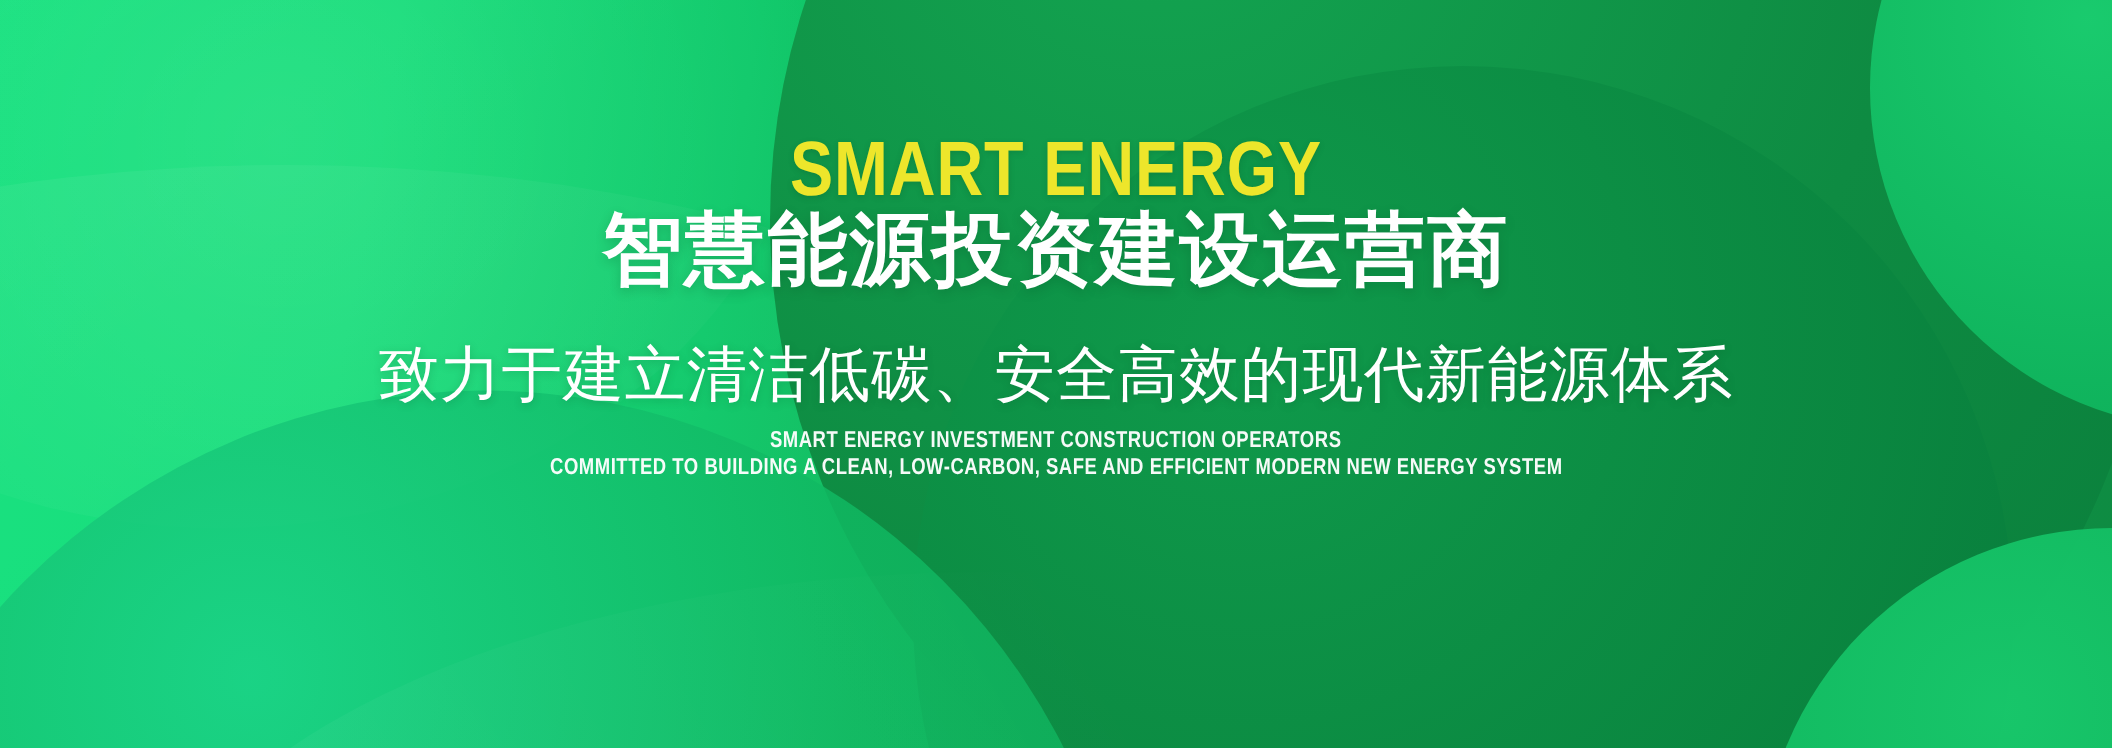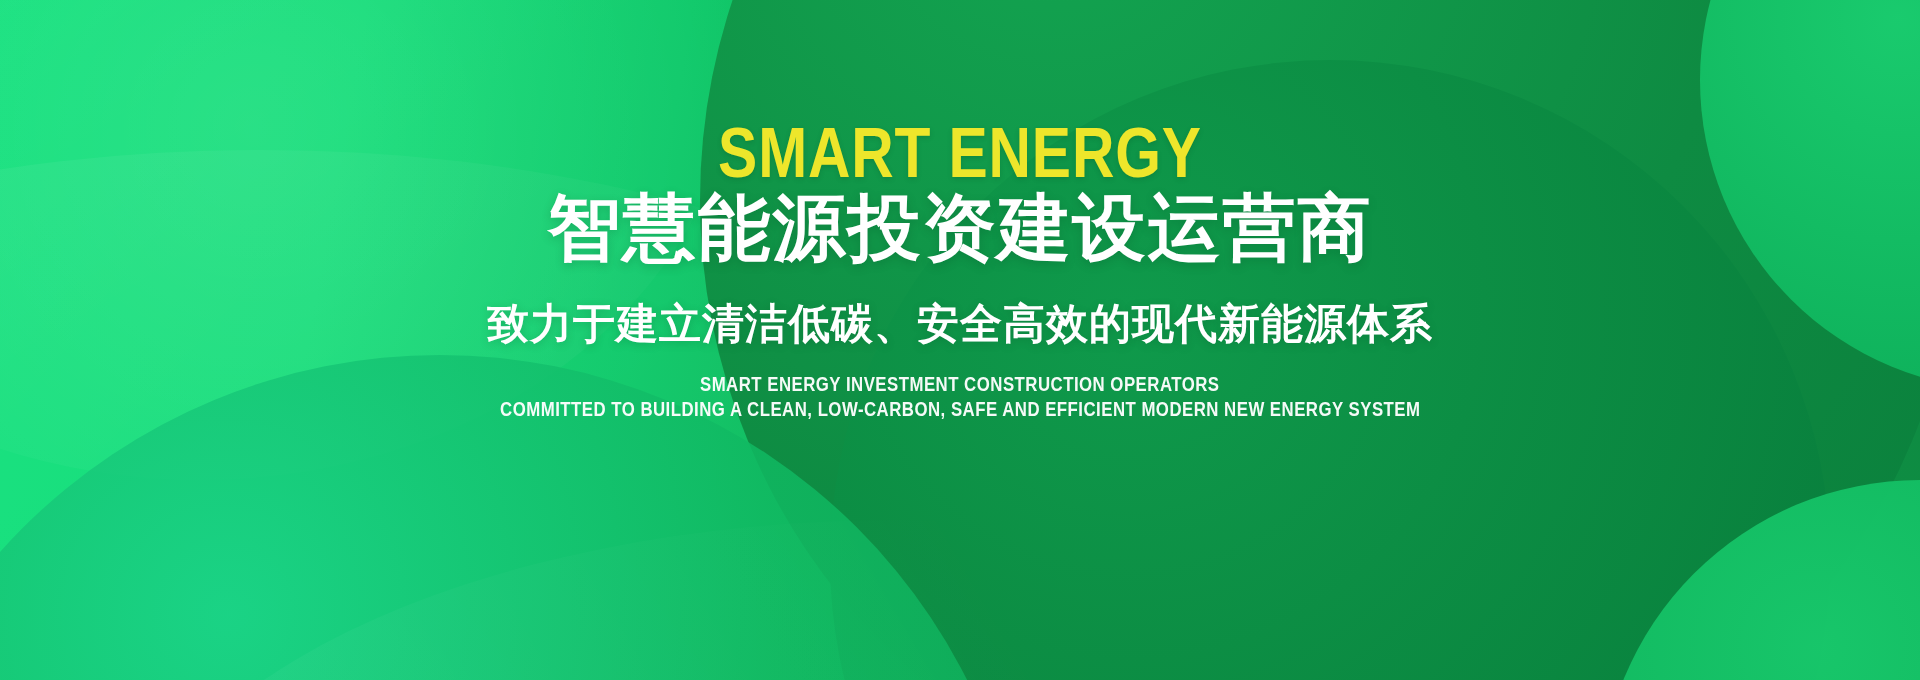--- a/index.html
+++ b/index.html
@@ -130,24 +130,24 @@
     font-size:73px;
     line-height:80px;
     font-weight:bold;
     color:#ffffff;
     letter-spacing:2px;
     white-space:nowrap;
     text-shadow:0 3px 10px rgba(0,70,30,.22);
   }
 
   #subheadline-cn {
-    margin-top:30px;
-    font-size:42px;
+    margin-top:46px;
+    font-size:55px;
     line-height:52px;
-    font-weight:bold;
+    font-weight:normal;
     color:#ffffff;
     letter-spacing:1px;
     white-space:nowrap;
     text-shadow:0 2px 8px rgba(0,70,30,.22);
   }
 
   .tagline-en {
     font-family:"Liberation Sans Narrow","Liberation Sans", sans-serif;
     font-size:21px;
     line-height:24px;

